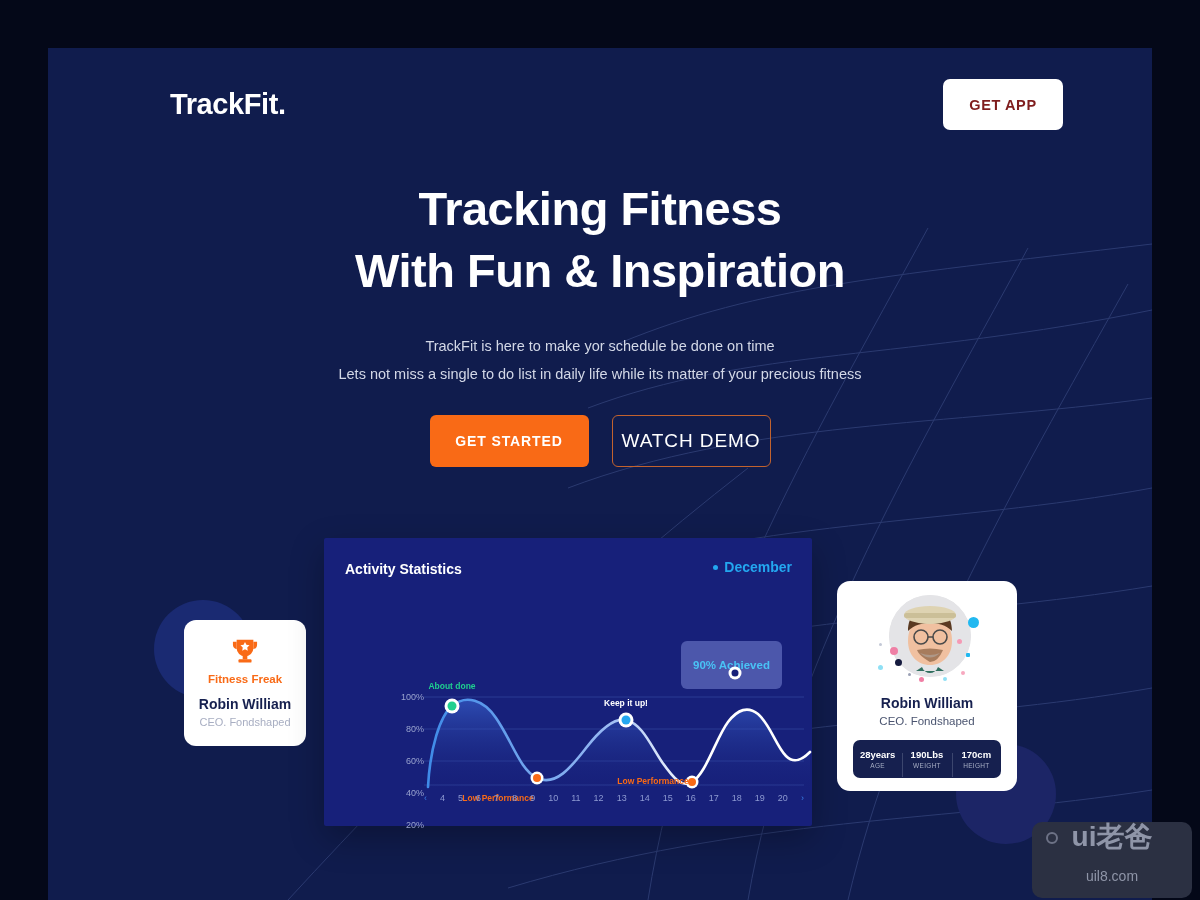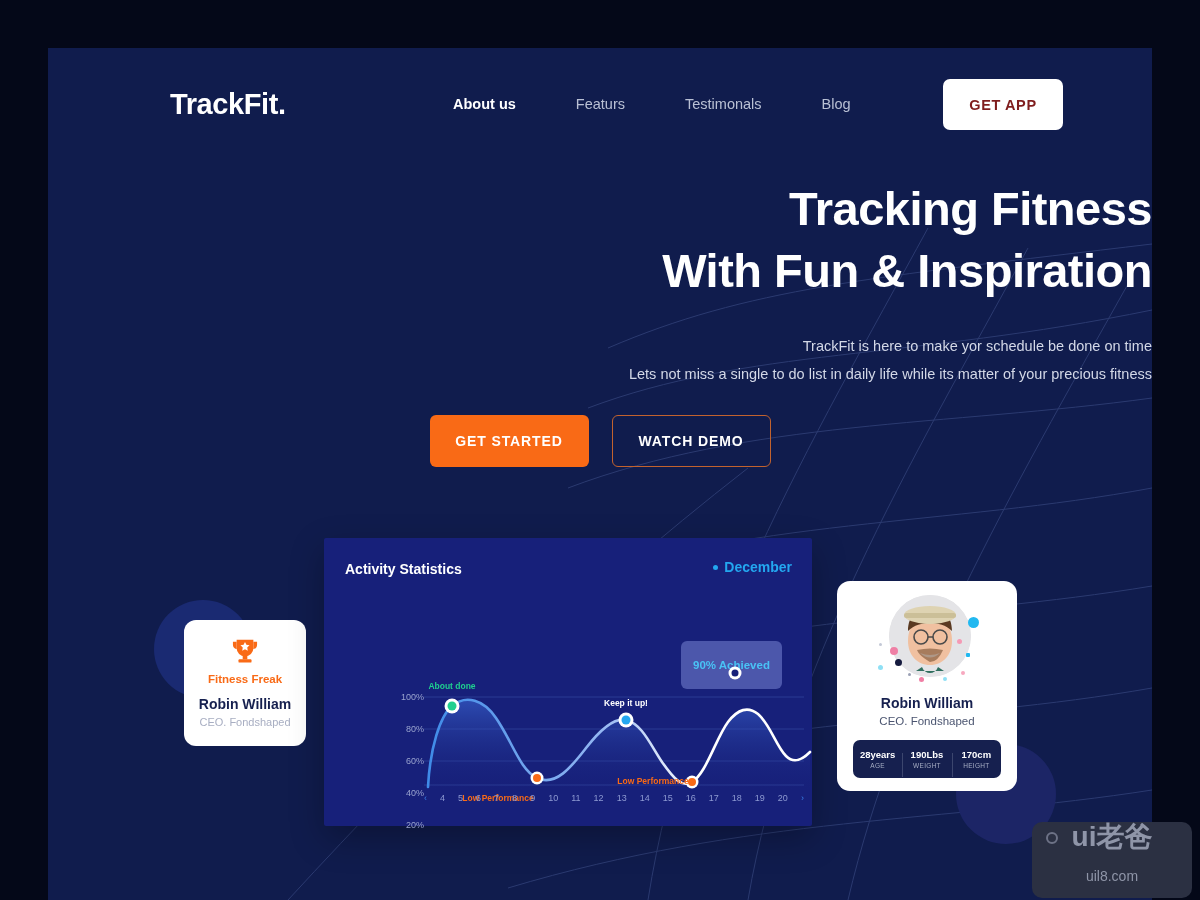--- a/index.html
+++ b/index.html
@@ -39,41 +39,41 @@
   .get-app {
     position: absolute; left: 859px; top: 31px;
     width: 120px; height: 51px;
     background: #ffffff; color: #7f1d1d;
     border: none; border-radius: 7px;
     font-size: 14.5px; font-weight: bold; letter-spacing: 0.6px;
     font-family: "Liberation Sans", sans-serif; cursor: pointer; margin-left: 36px;
   }
 
   
-  .hero { position: absolute; left: 0; top: 130px; width: 100%; text-align: right; }
+  .hero { position: absolute; left: 0; top: 130px; width: 100%; text-align: center; }
   .hero h1 {
     color: #ffffff; font-size: 47px; font-weight: bold;
     line-height: 62px; letter-spacing: -0.5px;
   }
   .hero-sub {
     margin-top: 30px; color: #d3d8e7; font-size: 14.5px; line-height: 28px;
   }
 
   .cta-row {
     position: absolute; left: 0; top: 367px; width: 100%;
     display: flex; justify-content: center; gap: 23px;
   }
   .btn-primary {
     width: 159px; height: 52px; background: #f96a16; color: #ffffff;
     border: none; border-radius: 6px; font-size: 14px; font-weight: bold;
     letter-spacing: 0.9px; font-family: "Liberation Sans", sans-serif; cursor: pointer;
   }
   .btn-outline {
     width: 159px; height: 52px; background: transparent; color: #ffffff;
-    border: 1.5px solid #c2622e; border-radius: 6px; font-size: 14px; font-weight: bold;
+    border: 1.5px solid #c2622e; border-radius: 6px; font-size: 19px; font-weight: normal;
     letter-spacing: 0.9px; font-family: "Liberation Sans", sans-serif; cursor: pointer;
   }
 
   
   .circle-left {
     position: absolute; left: 106px; top: 552px;
     width: 98px; height: 98px; border-radius: 50%;
     background: #1a2a72;
   }
   .circle-right {
@@ -200,26 +200,20 @@
         <path d="M600 852 C640 600 760 400 880 180"></path>
         <path d="M700 852 C740 620 860 420 980 200"></path>
         <path d="M800 852 C850 640 960 450 1080 236"></path>
         <path d="M240 852 C380 700 520 560 700 420"></path>
       </g>
     </svg>
 
     <div class="header">
       <div class="logo">TrackFit.</div>
 
-      <nav class="nav">
-        <span class="nav-link active">About us</span>
-        <span class="nav-link">Featurs</span>
-        <span class="nav-link">Testimonals</span>
-        <span class="nav-link">Blog</span>
-      </nav>
 
       <button class="get-app">GET APP</button>
     </div>
 
     <div class="hero">
       <h1>
         <span>Tracking Fitness</span><br>
         <span>With Fun &amp; Inspiration</span>
       </h1>
       <div class="hero-sub">

